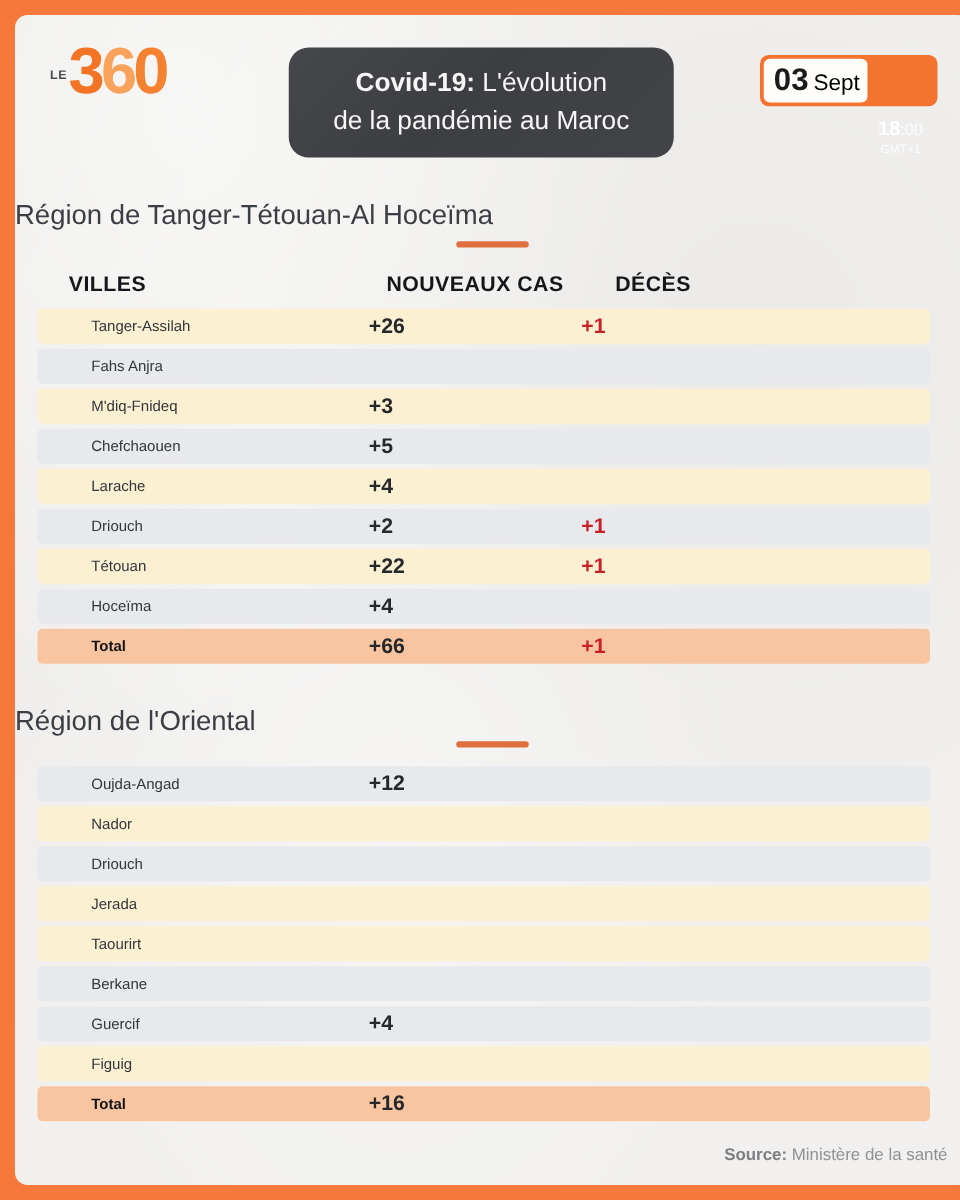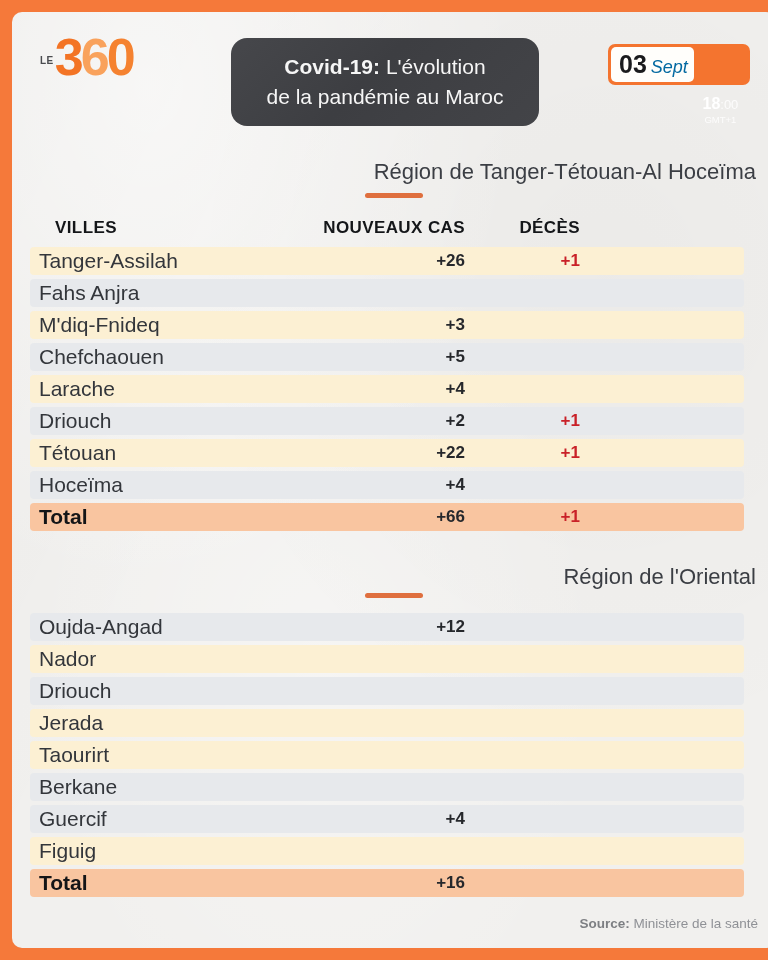--- a/index.html
+++ b/index.html
@@ -28,47 +28,47 @@
     display:flex;flex-direction:column;align-items:center;justify-content:center;
     color:#f6f6f6;font-size:21px;line-height:30px;text-align:center;}
   .title-box .b{font-weight:800;}
 
   
   .datebox{position:absolute;left:596px;top:32px;width:142px;height:41px;border-radius:7px;
     background:#f4742f;box-sizing:border-box;padding:3px;display:flex;}
   .date-white{background:#fffefb;border-radius:5px;display:flex;align-items:baseline;
     padding:0 6px 0 8px;gap:4px;}
   .date-white .day{font-size:25px;font-weight:800;color:#1a1b1d;line-height:35px;}
-  .date-white .month{font-size:18px;color:#0369a1;font-style:italic;}
+  .date-white .month{font-size:18px;color:#000000;}
   .date-time{flex:1;color:#fff;text-align:center;line-height:1;padding-top:5px;margin-top:44px;}
   .date-time .hr{font-size:16px;font-weight:800;}
   .date-time .mn{font-size:13px;opacity:.85;}
   .date-time .tz{font-size:9.5px;opacity:.85;margin-top:3px;}
 
   
-  .region-title{position:absolute;left:0;width:744px;text-align:right;font-size:22px;
+  .region-title{position:absolute;left:0;width:744px;text-align:left;font-size:22px;
     color:#3b3e44;font-weight:500;height:28px;line-height:28px;margin:0;}
   .rt1{top:146px;} .rt2{top:551px;}
   .underline{position:absolute;left:50%;transform:translateX(-50%);width:58px;height:5px;
     border-radius:3px;background:#df6f3e;}
   .ul1{top:181px;} .ul2{top:581px;}
 
   
   .colhead,.row{display:grid;grid-template-columns:265px 170px 115px 1fr;align-items:center;}
   .colhead{position:absolute;left:18px;top:203px;width:714px;height:26px;
     font-weight:800;font-size:17px;color:#141619;letter-spacing:.4px;}
   .colhead .c1{padding-left:25px;}
-  .colhead .c2,.colhead .c3{text-align:right;}
+  .colhead .c2,.colhead .c3{text-align:center;}
   .rows{position:absolute;left:18px;width:714px;}
   .rows1{top:235px;} .rows2{top:601px;}
   .row{height:28px;margin-bottom:4px;border-radius:4px;}
   .cell{display:block;}
-  .cell.city{padding-left:9px;font-size:21px;color:#33363b;font-weight:500;
-    white-space:nowrap;}
-  .cell.val{text-align:right;font-weight:800;font-size:17px;color:#26282c;}
+  .cell.city{padding-left:25px;font-size:12px;color:#33363b;font-weight:500;
+    white-space:nowrap;margin-left:18px;}
+  .cell.val{text-align:left;font-weight:800;font-size:17px;color:#26282c;}
   .cell.red{color:#c92128;}
   .row.cream{background:#fcf0d3;}
   .row.gray{background:#e7e9ec;}
   .row.total{background:#f9c5a0;}
   .row.total .city{font-weight:800;color:#141517;}
 
   
   .source{position:absolute;right:18px;top:904px;font-size:13.5px;color:#8f9196;}
   .source .b{font-weight:800;color:#7d7f83;}
 </style>

